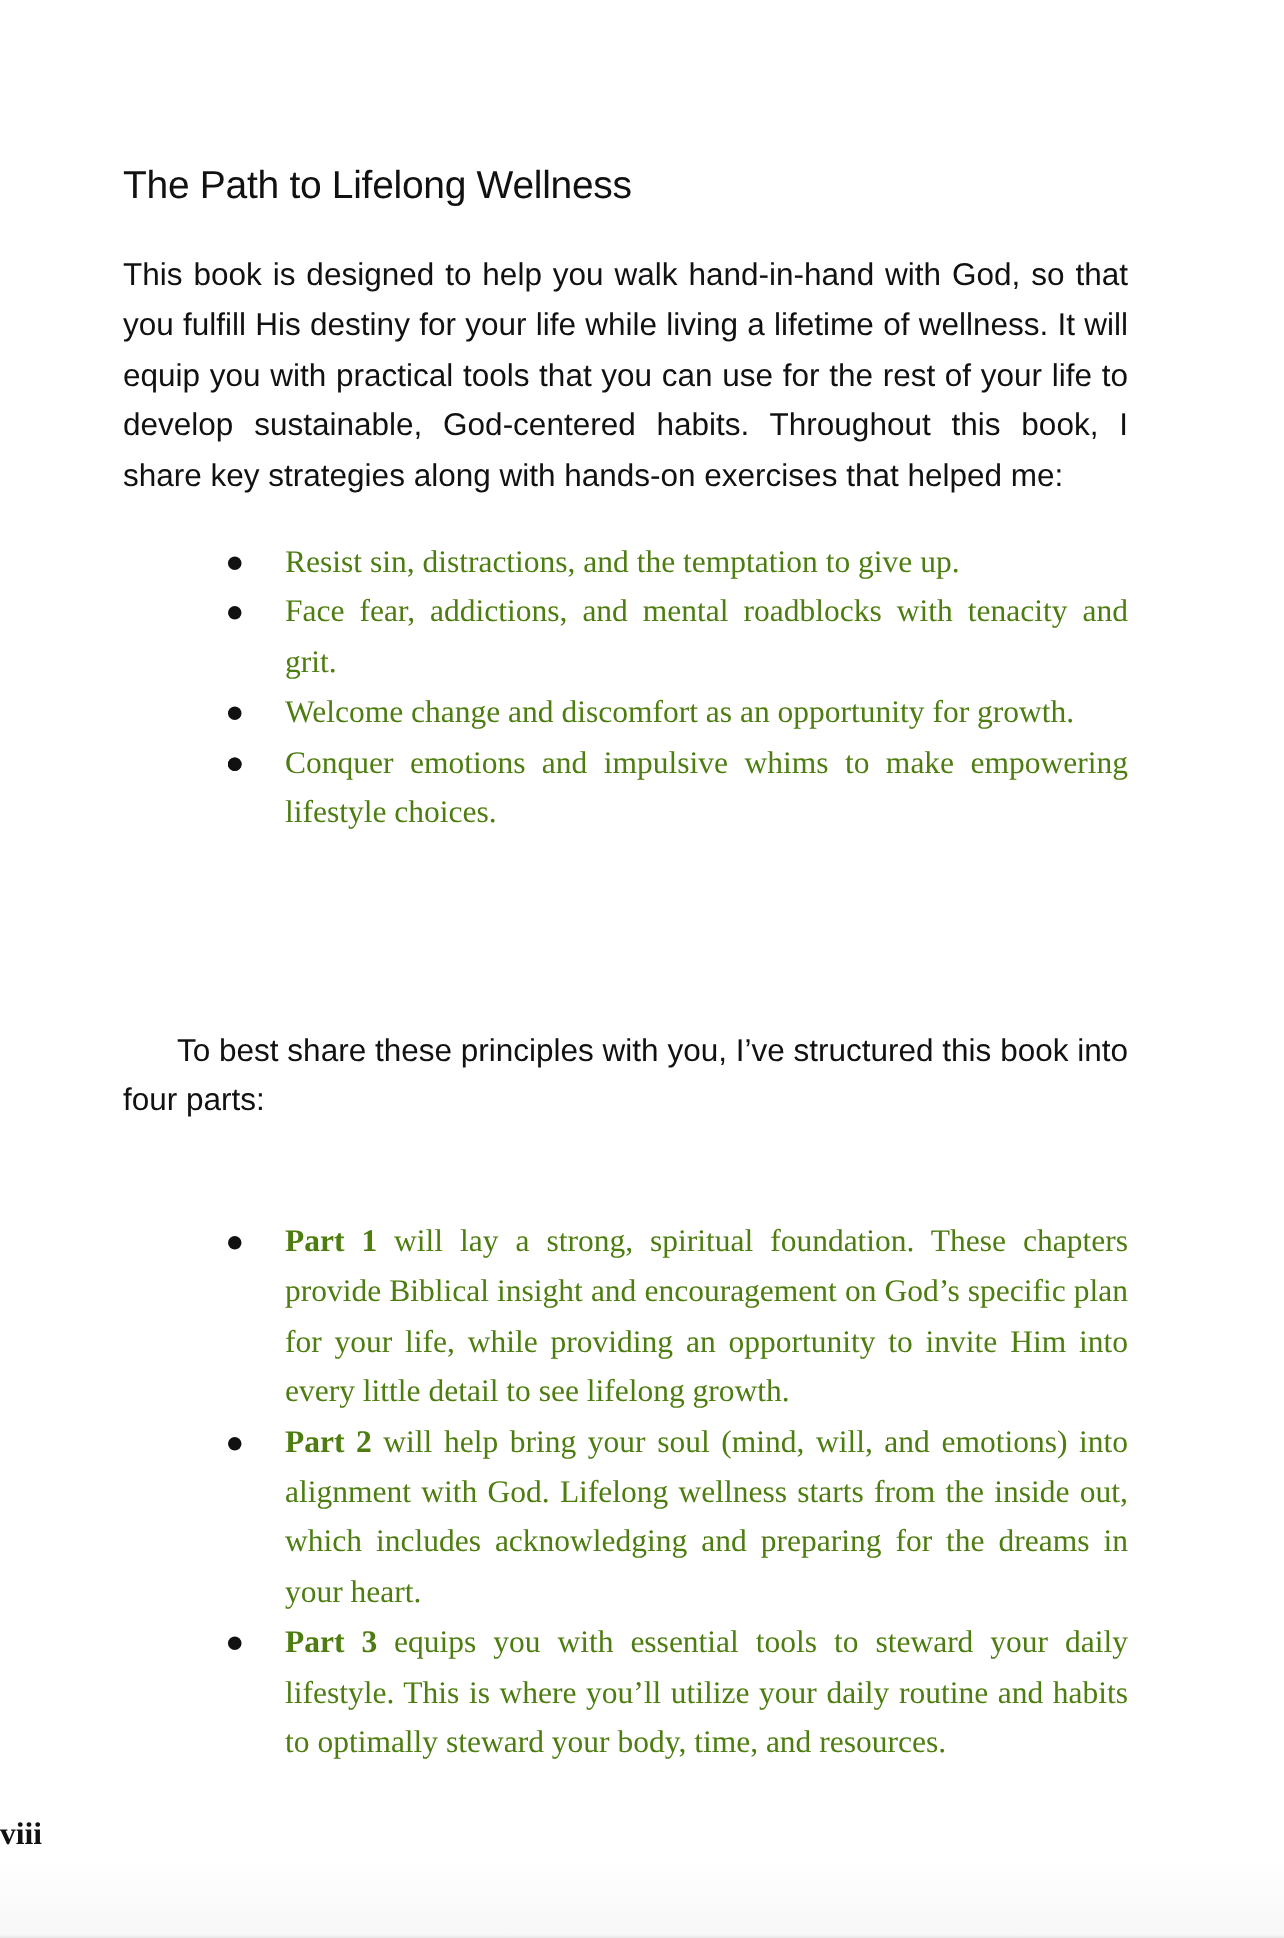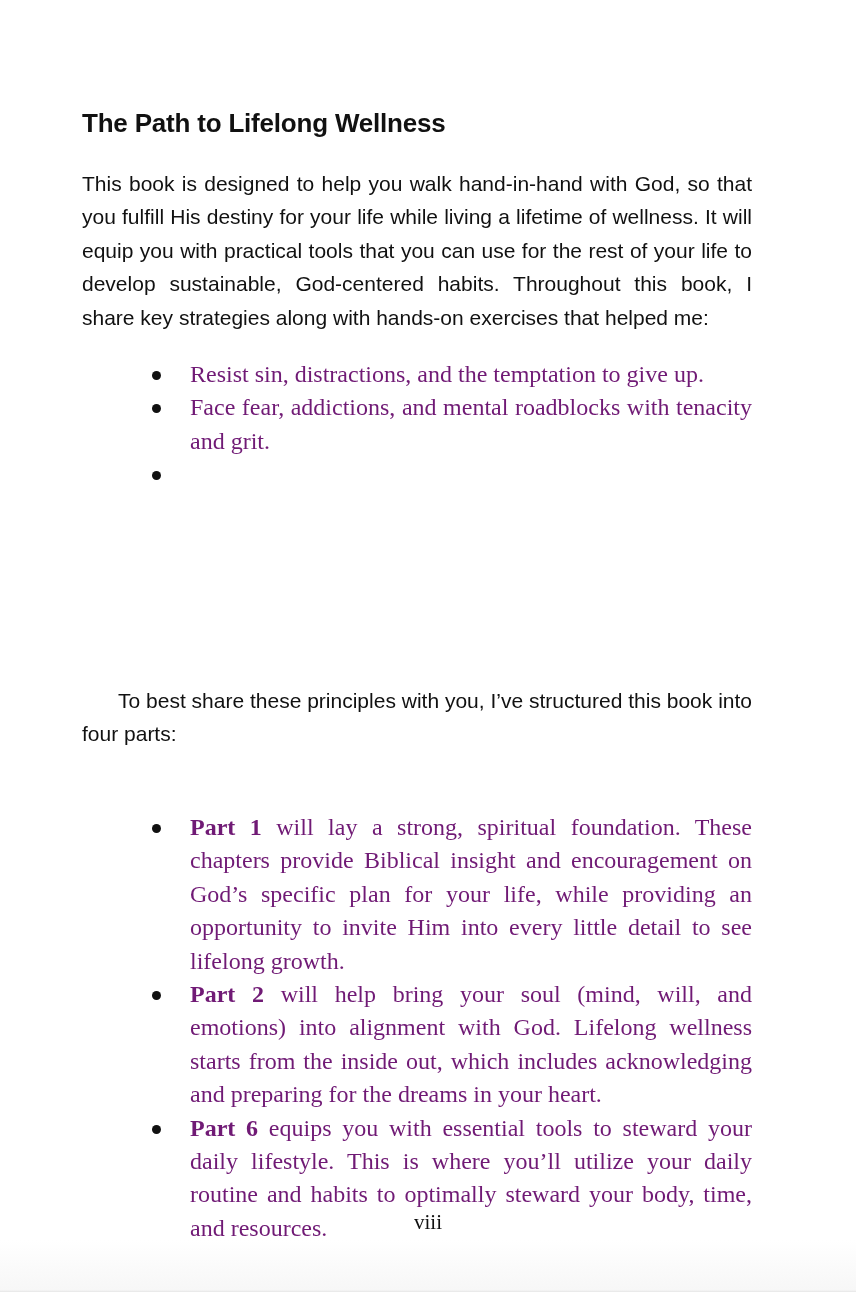--- a/index.html
+++ b/index.html
@@ -20,21 +20,21 @@
       left: 82px;
       top: 0;
       width: 670px;
     }
     .heading {
       position: absolute;
       top: 105px;
       left: 0;
       margin: 0;
       font-family: "Liberation Sans", sans-serif;
-      font-weight: bold;
+      font-weight: normal;
       font-size: 26px;
       line-height: 36px;
       letter-spacing: -0.2px;
       color: #111;
       white-space: nowrap;
     }
     .body-text {
       font-family: Liberation Sans, sans-serif;
       font-size: 21px;
       line-height: 33.4px;
@@ -52,24 +52,24 @@
       position: absolute;
       left: 108px;
       width: 562px;
       margin: 0;
       padding: 0;
       list-style: none;
     }
     .list li {
       position: relative;
       font-family: "Liberation Serif", serif;
-      font-size: 24px;
+      font-size: 21px;
       line-height: 33.4px;
       text-align: justify;
-      color: #701a75;
+      color: #4d7c0f;
     }
     .bullet {
       position: absolute;
       left: -38px;
       top: 13px;
       width: 9px;
       height: 9px;
       border-radius: 50%;
       background: #111;
     }
@@ -81,25 +81,25 @@
       left: 0;
       width: 670px;
       text-indent: 36px;
     }
     .bold { font-weight: bold; }
     .page-number {
       position: absolute;
       top: 1207px;
       left: 0;
       width: 856px;
-      text-align: center;
       font-family: "Liberation Serif", serif;
       font-size: 21px;
       line-height: 30px;
       color: #111;
+      font-weight: bold;
     }
   </style>
 </head>
 <body>
 
 <div class="page">
   <h2 class="heading">The Path to Lifelong Wellness</h2>
 
   <p class="body-text intro">This book is designed to help you walk hand-in-hand with God, so that you fulfill His destiny for your life while living a lifetime of wellness. It will equip you with practical tools that you can use for the rest of your life to develop sustainable, God-centered habits. Throughout this book, I share key strategies along with hands-on exercises that helped me:</p>
 
@@ -107,34 +107,42 @@
     <li>
       <span class="bullet"></span>
       <span>Resist sin, distractions, and the temptation to give up.</span>
     </li>
     <li>
       <span class="bullet"></span>
       <span>Face fear, addictions, and mental roadblocks with tenacity and grit.</span>
     </li>
     <li>
       <span class="bullet"></span>
+      <span>Welcome change and discomfort as an opportunity for growth.</span>
+    </li>
+    <li>
+      <span class="bullet"></span>
+    </li>
+    <li>
+      <span class="bullet"></span>
+      <span>Conquer emotions and impulsive whims to make empowering lifestyle choices.</span>
     </li>
   </ul>
 
   <p class="body-text para2">To best share these principles with you, I’ve structured this book into four parts:</p>
 
   <ul class="list list-2">
     <li>
       <span class="bullet"></span>
       <span class="bold">Part 1</span><span> will lay a strong, spiritual foundation. These chapters provide Biblical insight and encouragement on God’s specific plan for your life, while providing an opportunity to invite Him into every little detail to see lifelong growth.</span>
     </li>
     <li>
       <span class="bullet"></span>
       <span class="bold">Part 2</span><span> will help bring your soul (mind, will, and emotions) into alignment with God. Lifelong wellness starts from the inside out, which includes acknowledging and preparing for the dreams in your heart.</span>
     </li>
     <li>
       <span class="bullet"></span>
-      <span class="bold">Part 6</span><span> equips you with essential tools to steward your daily lifestyle. This is where you’ll utilize your daily routine and habits to optimally steward your body, time, and resources.</span>
+      <span class="bold">Part 3</span><span> equips you with essential tools to steward your daily lifestyle. This is where you’ll utilize your daily routine and habits to optimally steward your body, time, and resources.</span>
     </li>
   </ul>
 </div>
 
 <div class="page-number">viii</div>
 
 </body></html>

